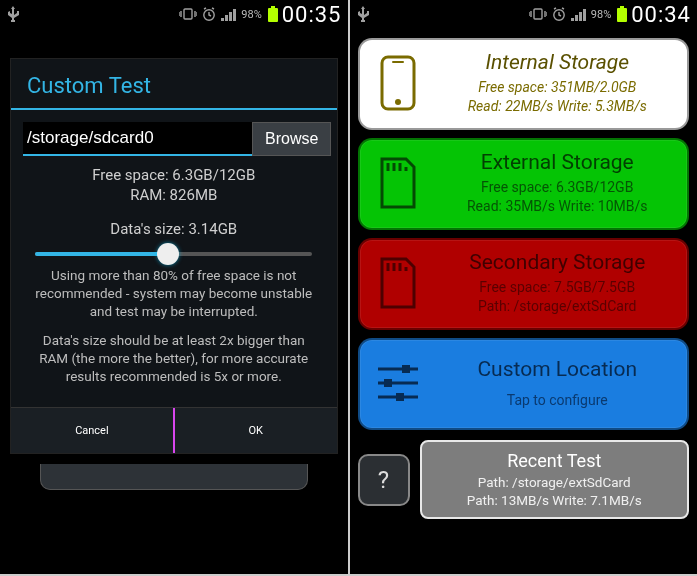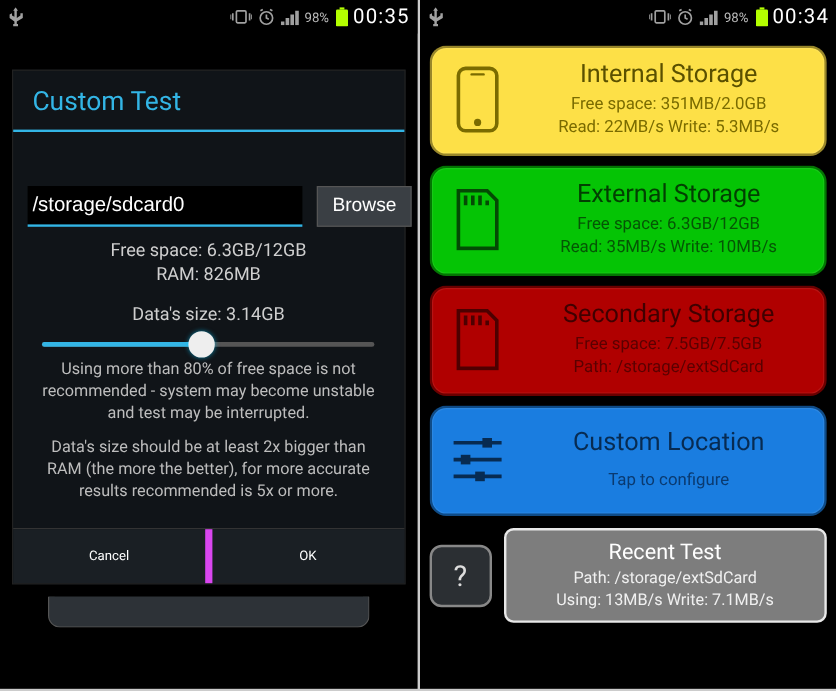--- a/index.html
+++ b/index.html
@@ -26,41 +26,41 @@
     display: flex;
     align-items: center;
     justify-content: space-between;
     padding: 0 6px;
     font-size: 14px;
   }
   .status-left, .status-right { display: flex; align-items: center; gap: 6px; }
   .status-right { gap: 4px; }
   .status-icon { display: inline-flex; align-items: center; fill:#a0a0a0; }
   .bat { fill:#b4ff00; }
-  .clock { font-size: 17px; color:#fff; letter-spacing:1px; }
+  .clock { font-size: 22px; color:#fff; letter-spacing:1px; }
   .pct { font-size:11px; color:#bbb; margin-left:-2px; margin-right:2px;}
   
   .dialog {
     margin: 30px 10px 10px 10px;
     background: #101418;
     border: 1px solid #222;
   }
   .dialog-title {
     color: #33b5e5;
     font-size: 22px;
     padding: 14px 16px 10px 16px;
     border-bottom: 2px solid #33b5e5;
   }
   .dialog-body {
     padding: 12px 12px 4px 12px;
     color: #bfbfbf;
     font-size: 14px;
     text-align:center;
   }
-  .path-row { display:flex; gap:12px; margin-bottom:10px;margin-top:33px; }
+  .path-row { display:flex; gap:0; margin-bottom:10px; }
   .path-input {
     flex:1;
     background:#000;
     color:#fff;
     border:none;
     border-bottom:2px solid #33b5e5;
     font-size:17px;
     padding:6px 4px;
     text-align:left;
   }
@@ -103,42 +103,42 @@
     margin-top:8px;
   }
   .dlg-btn {
     flex:1;
     text-align:center;
     padding:16px 0;
     color:#fff;
     font-size:11px;
     background:#1a1f24;
   }
-  .dlg-btn + .dlg-btn { border-left:6px solid #d946ef; }
+  .dlg-btn + .dlg-btn { border-left:2px solid #d946ef; }
   .bottom-shadow {
     margin:0 40px;
     height:26px;
     background:#2d3237;
     border:1px solid #555;
     border-top:none;
     border-radius:0 0 10px 10px;
   }
   
   .cards { padding:10px 8px; display:flex; flex-direction:column; gap:8px; }
   .card {
     border-radius:14px;
     border:2px solid rgba(0,0,0,0.4);
     padding:8px 10px 10px 10px;
     display:flex;
     gap:12px;
     align-items:center;
     min-height:92px;
     box-shadow: inset 0 0 0 1px rgba(255,255,255,0.08);
   }
-  .card-yellow { background:#fde047; color:#7a6b00;}
+  .card-yellow { background:#ffffff; color:#7a6b00;font-style:italic;}
   .card-yellow .title{ color:#5a5000;}
   .card-green { background:#05c405; color:#055505;}
   .card-green .title{ color:#023f02;}
   .card-red { background:#b00000; color:#5a0000;}
   .card-red .title{ color:#400000;}
   .card-blue { background:#1a7de0; color:#0a3a70;}
   .card-blue .title{ color:#072b52;}
   .card-icon { width:56px; display:flex; justify-content:center;}
   .card-body { flex:1; text-align:center;}
   .card .title { font-size:21px; margin-bottom:4px; font-weight:400;}
@@ -332,16 +332,16 @@
         <div class="sub" style="margin-top:10px">Tap to configure</div>
       </div>
     </div>
   </div>
 
   <div class="recent-row">
     <div class="help-btn">?</div>
     <div class="recent">
       <div class="rtitle">Recent Test</div>
       <div class="rsub">Path: /storage/extSdCard</div>
-      <div class="rsub">Using: 13MB/s Write: 7.1MB/s</div>
+      <div class="rsub">Path: 13MB/s Write: 7.1MB/s</div>
     </div>
   </div>
 </div>
 
 </body></html>

